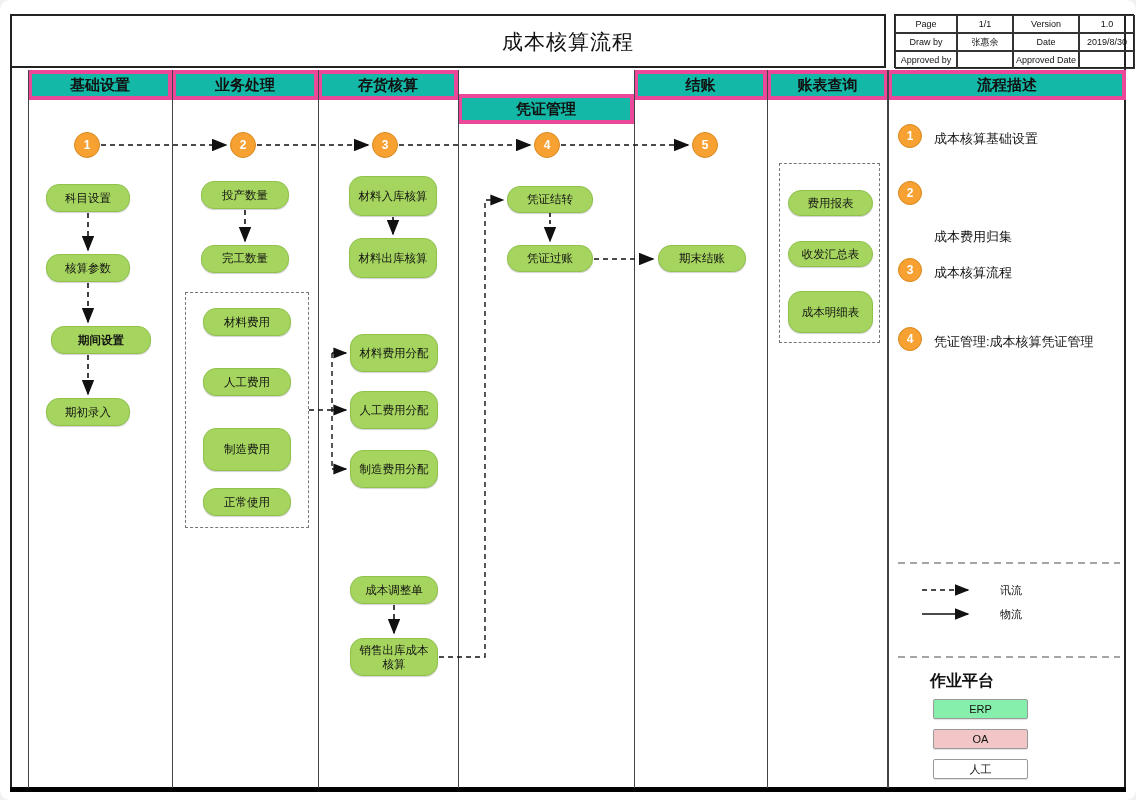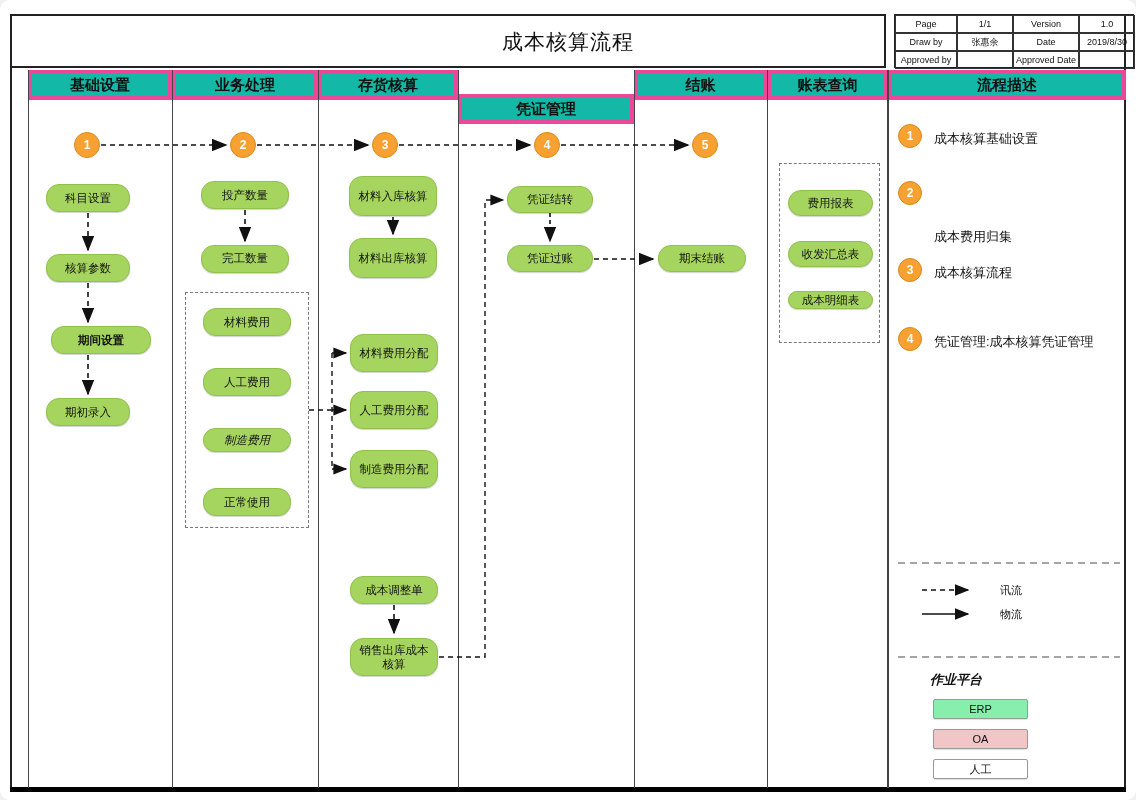--- a/index.html
+++ b/index.html
@@ -21,21 +21,21 @@
   .node{position:absolute;background:#a6d55f;border:1px solid #8fc24a;border-radius:13px;box-sizing:border-box;
         display:flex;align-items:center;justify-content:center;text-align:center;font-size:11.5px;line-height:1.25;
         padding:1px 3px;box-shadow:0 1px 1px rgba(0,0,0,.18);z-index:3;}
   .group{position:absolute;border:1.5px dashed #777;box-sizing:border-box;z-index:1;}
   .step-circle{position:absolute;width:26px;height:26px;border-radius:50%;background:#f6a132;border:1px solid #d9881c;
                box-sizing:border-box;display:flex;align-items:center;justify-content:center;color:#fff;font-size:12px;font-weight:700;z-index:4;}
   .desc-circle{position:absolute;width:24px;height:24px;border-radius:50%;background:#f6a132;border:1px solid #d9881c;
                box-sizing:border-box;display:flex;align-items:center;justify-content:center;color:#fff;font-size:12px;font-weight:700;}
   .desc-text{position:absolute;font-size:13px;white-space:nowrap;}
   .legend-label{position:absolute;font-size:11px;}
-  .platform-title{position:absolute;font-size:13px;font-weight:700;font-style:italic;}
+  .platform-title{position:absolute;font-size:16px;font-weight:700;}
   .platform-box{position:absolute;width:95px;height:20px;border:1px solid #999;border-radius:2px;box-sizing:border-box;
                 display:flex;align-items:center;justify-content:center;font-size:11px;box-shadow:0 1px 1px rgba(0,0,0,.12);}
   .pf-erp{background:#86efac;}
   .pf-oa{background:#f2c6c6;}
   .pf-manual{background:#ffffff;}
   svg.overlay{position:absolute;left:0;top:0;z-index:2;pointer-events:none;}
 </style>
 </head>
 <body>
 
@@ -128,38 +128,38 @@
 
   <div class="node" style="left:46px;top:184px;width:84px;height:28px;">科目设置</div>
   <div class="node" style="left:46px;top:254px;width:84px;height:28px;">核算参数</div>
   <div class="node" style="left:51px;top:326px;width:100px;height:28px;font-weight:bold;">期间设置</div>
   <div class="node" style="left:46px;top:398px;width:84px;height:28px;">期初录入</div>
 
   <div class="node" style="left:201px;top:181px;width:88px;height:28px;">投产数量</div>
   <div class="node" style="left:201px;top:245px;width:88px;height:28px;font-family:Liberation Mono, monospace;">完工数量</div>
   <div class="node" style="left:203px;top:308px;width:88px;height:28px;">材料费用</div>
   <div class="node" style="left:203px;top:368px;width:88px;height:28px;">人工费用</div>
-  <div class="node" style="left:203px;top:428px;width:88px;height:24px;font-style:italic;">制造费用</div>
+  <div class="node" style="left:203px;top:428px;width:88px;height:43px;">制造费用</div>
   <div class="node" style="left:203px;top:488px;width:88px;height:28px;">正常使用</div>
 
   <div class="node" style="left:349px;top:176px;width:88px;height:40px;">材料入库核算</div>
   <div class="node" style="left:349px;top:238px;width:88px;height:40px;">材料出库核算</div>
   <div class="node" style="left:350px;top:334px;width:88px;height:38px;">材料费用分配</div>
   <div class="node" style="left:350px;top:391px;width:88px;height:38px;">人工费用分配</div>
   <div class="node" style="left:350px;top:450px;width:88px;height:38px;">制造费用分配</div>
   <div class="node" style="left:350px;top:576px;width:88px;height:28px;">成本调整单</div>
   <div class="node" style="left:350px;top:638px;width:88px;height:38px;">销售出库成本核算</div>
 
   <div class="node" style="left:507px;top:186px;width:86px;height:27px;">凭证结转</div>
   <div class="node" style="left:507px;top:245px;width:86px;height:27px;">凭证过账</div>
   <div class="node" style="left:658px;top:245px;width:88px;height:27px;">期末结账</div>
 
   <div class="node" style="left:788px;top:190px;width:85px;height:26px;">费用报表</div>
   <div class="node" style="left:788px;top:241px;width:85px;height:26px;">收发汇总表</div>
-  <div class="node" style="left:788px;top:291px;width:85px;height:18px;">成本明细表</div>
+  <div class="node" style="left:788px;top:291px;width:85px;height:42px;">成本明细表</div>
 
   <div class="desc-circle" style="left:898px;top:124px;">1</div>
   <div class="desc-text" style="left:934px;top:130px;">成本核算基础设置</div>
   <div class="desc-circle" style="left:898px;top:181px;">2</div>
   <div class="desc-text" style="left:934px;top:187px;margin-top:41px;">成本费用归集</div>
   <div class="desc-circle" style="left:898px;top:258px;">3</div>
   <div class="desc-text" style="left:934px;top:264px;">成本核算流程</div>
   <div class="desc-circle" style="left:898px;top:327px;">4</div>
   <div class="desc-text" style="left:934px;top:333px;">凭证管理:成本核算凭证管理</div>
 

